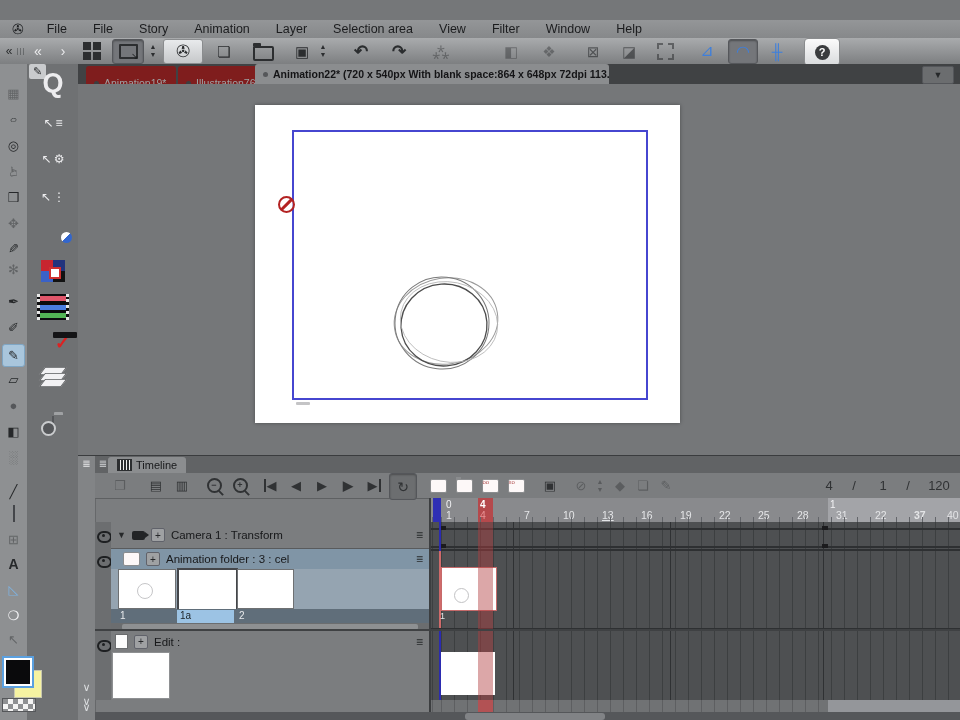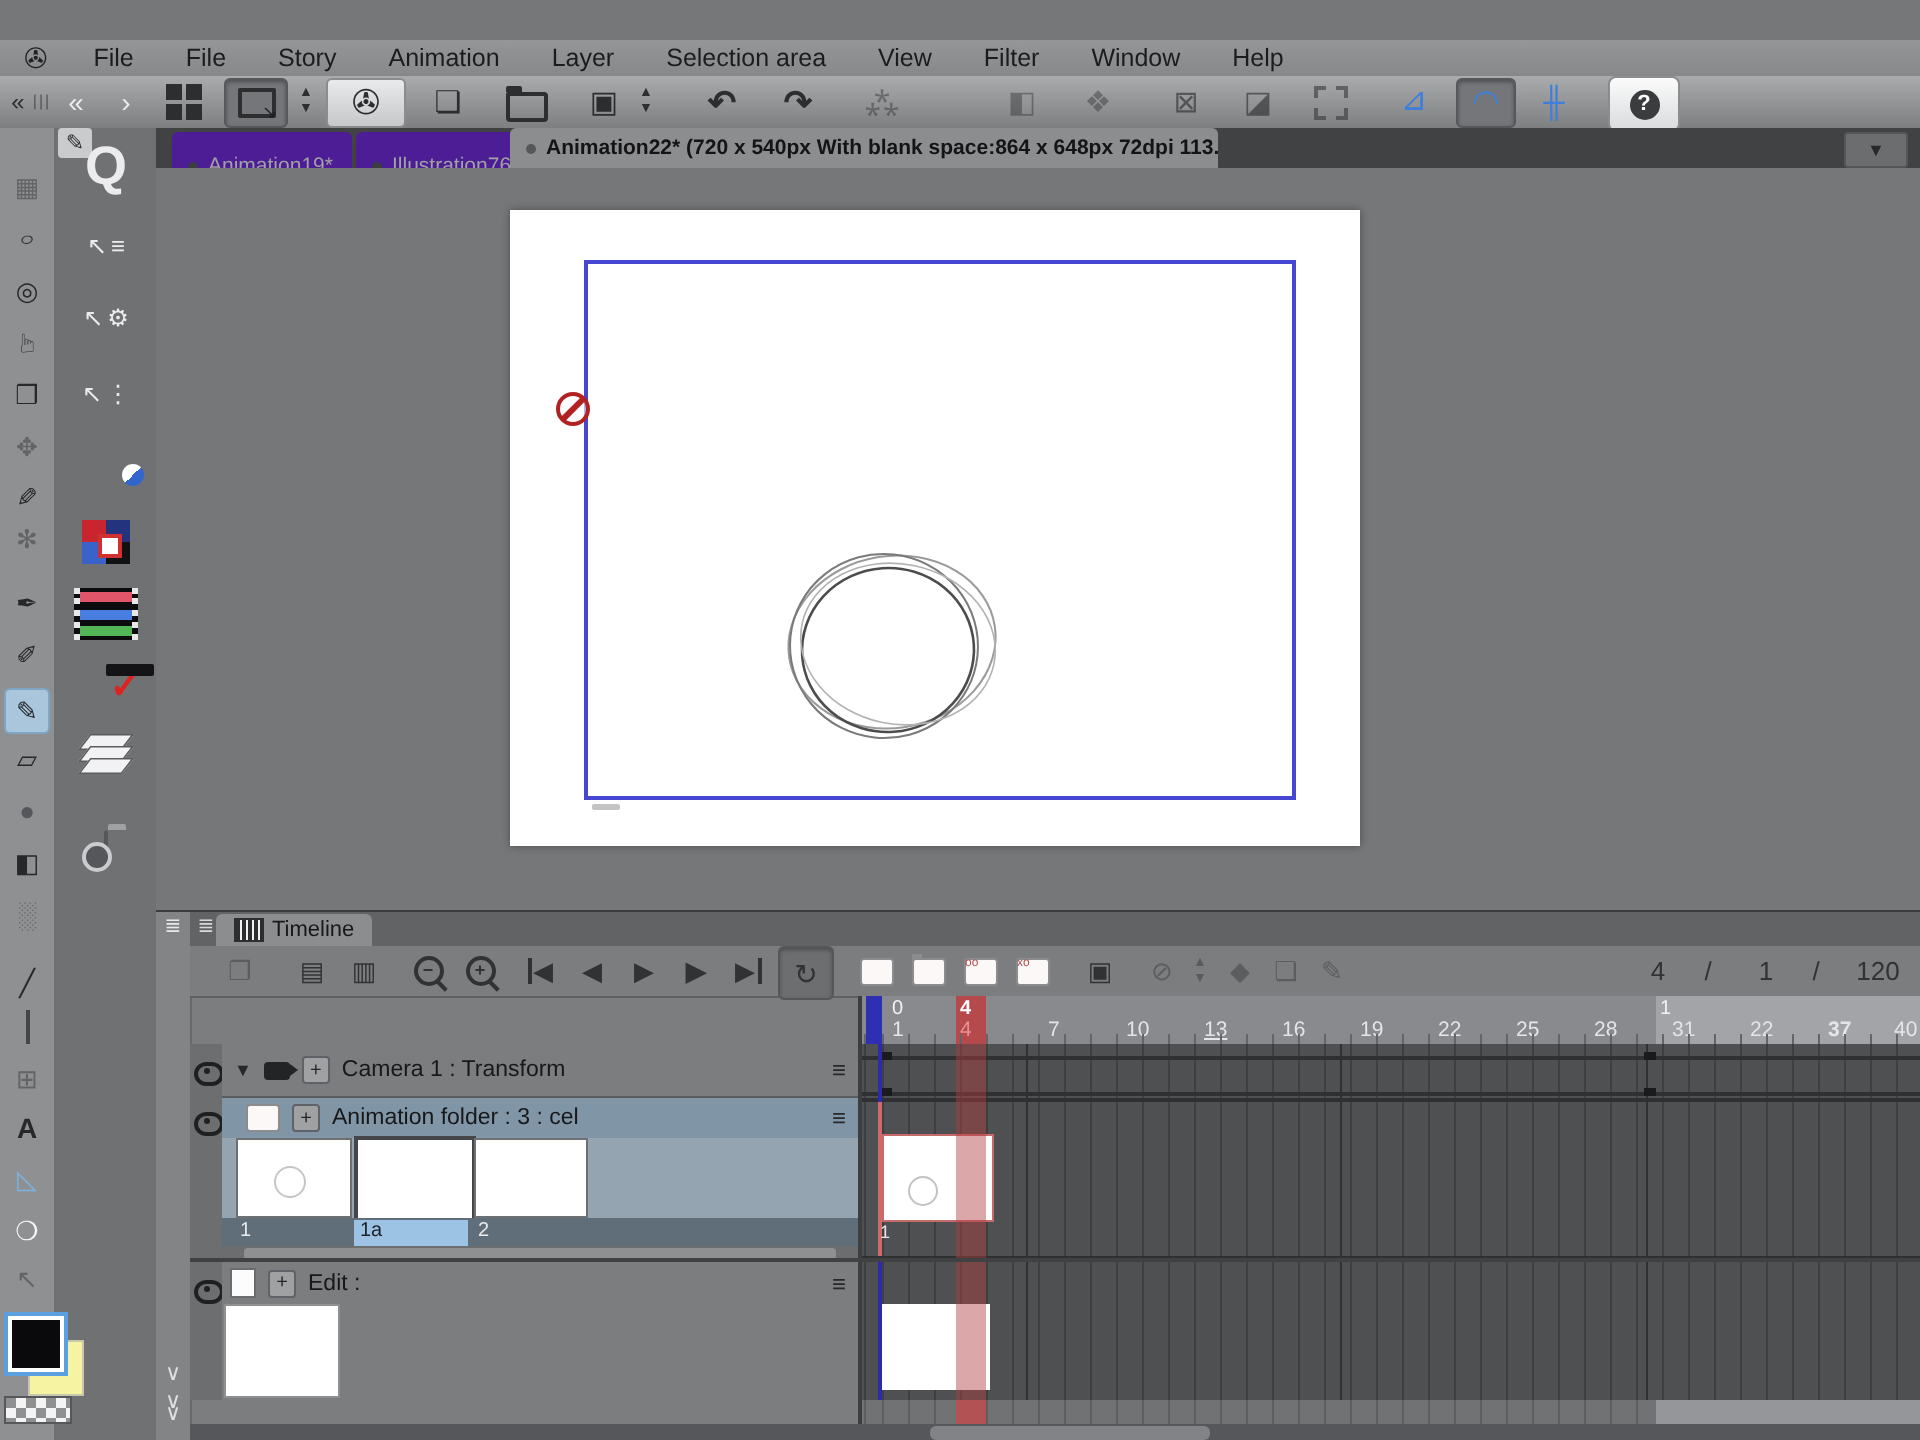--- a/index.html
+++ b/index.html
@@ -48,21 +48,21 @@
   .folderico::before{content:"";position:absolute;left:-2px;top:-5px;width:8px;height:3px;background:#2c2e30;border-radius:1px 1px 0 0;}
   .dashedsq{width:13px;height:13px;border:2px dashed #3a3c3e;}
   .blue{color:#3e7fdc !important;}
   .helpbtn{width:34px;height:20px;background:linear-gradient(#fbfbfb,#d9dbdd);border:1px solid #8a8c8e;border-radius:4px;top:2px;}
   .helpbtn .q{width:15px;height:15px;background:#3a3c3e;border-radius:50%;color:#fff;font-size:11px;font-weight:bold;
               display:flex;align-items:center;justify-content:center;}
 
   
   #tabbar{left:78px;top:64px;width:882px;height:20px;background:#404244;}
   .tab{position:absolute;top:2px;height:34px;display:flex;align-items:center;gap:5px;
-       background:#4c1d95;color:#9fa1a3;font-size:10.5px;padding:0 8px;border-radius:3px 3px 0 0;white-space:nowrap;overflow:hidden;}
+       background:#7f1d1d;color:#9fa1a3;font-size:10.5px;padding:0 8px;border-radius:3px 3px 0 0;white-space:nowrap;overflow:hidden;}
   .tab .dot{width:5px;height:5px;border-radius:50%;background:#3c3e40;flex:0 0 auto;}
   .tab.active{top:0;height:20px;background:#8b8d8f;color:#141416;font-weight:bold;}
   .tab.active .dot{background:#55575a;}
   .tabdrop{position:absolute;right:6px;top:2px;width:30px;height:16px;background:#6b6d6f;border:1px solid #54565a;
            border-radius:2px;color:#26282a;font-size:9px;display:flex;align-items:center;justify-content:center;}
 
   
   #col1{left:0;top:64px;width:27px;height:656px;background:#8e9092;border-right:1px solid #6e7072;}
   #col1 .t{position:absolute;left:0;width:27px;text-align:center;font-size:13px;color:#26282a;}
   .tsel{background:#a9c6dc;border:1px solid #7fa6c4;border-radius:3px;left:2px !important;width:21px !important;}

